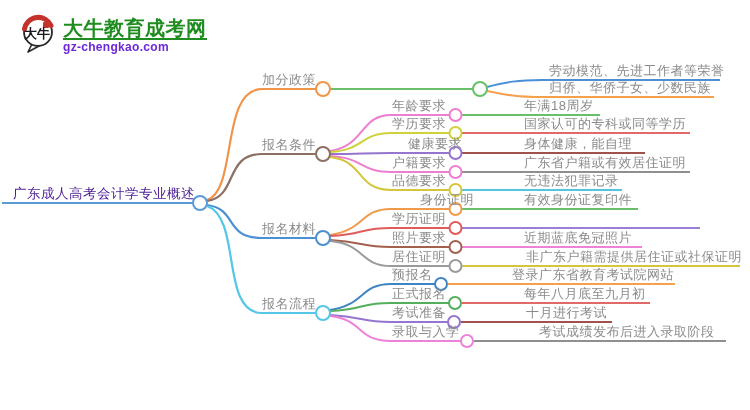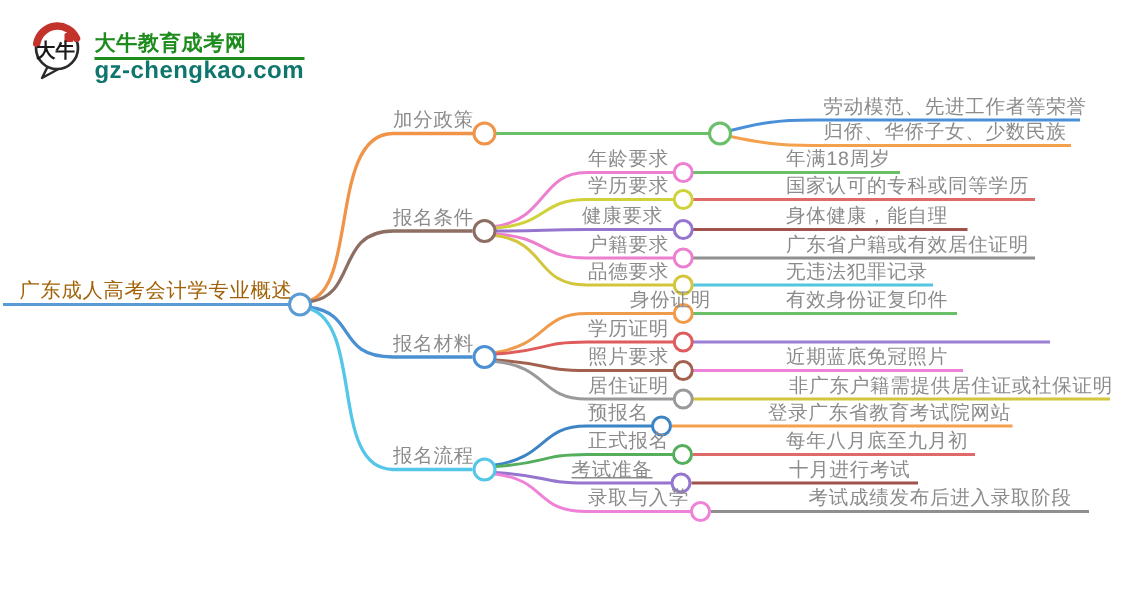--- a/index.html
+++ b/index.html
@@ -8,27 +8,27 @@
     font-family:"Liberation Sans","DejaVu Sans",sans-serif;
     overflow:hidden;
   }
   .canvas{position:absolute;left:0;top:0;width:750px;height:410px;}
   svg.map{position:absolute;left:0;top:0;}
   .lbl{
     position:absolute;height:17px;line-height:17px;
     font-size:13px;color:#8b8b8b;white-space:nowrap;
     letter-spacing:0.5px;cursor:default;
   }
-  .root-lbl{font-size:13.5px;color:#a16207;}
+  .root-lbl{font-size:13.5px;color:#4c1d95;}
   
   .logo{position:absolute;left:20px;top:14px;display:flex;align-items:flex-start;}
   .logo-mark{position:relative;width:38px;height:40px;}
   .logo-text{margin-left:5px;padding-top:6px;}
-  .brand{font-size:14px;font-weight:bold;color:#1e8c1e;letter-spacing:0.5px;line-height:16px;}
-  .domain{font-size:16px;font-weight:bold;color:#0f766e;letter-spacing:0.3px;line-height:13px;
+  .brand{font-size:20px;font-weight:bold;color:#1e8c1e;letter-spacing:0.5px;line-height:16px;}
+  .domain{font-size:12px;font-weight:bold;color:#6d28d9;letter-spacing:0.3px;line-height:13px;
           border-top:2px solid #1e8c1e;margin-top:2px;padding-top:1px;}
 </style>
 </head>
 <body>
 
 <div class="canvas">
 
   <svg class="map" width="750" height="410" viewBox="0 0 750 410">
 
     <g>
@@ -99,42 +99,42 @@
 
   <div class="lbl" style="left:262px;top:71px;text-align:center;">加分政策</div>
   <div class="lbl" style="left:549px;top:62px;">劳动模范、先进工作者等荣誉</div>
   <div class="lbl" style="left:549px;top:79px;">归侨、华侨子女、少数民族</div>
 
   <div class="lbl" style="left:262px;top:136px;">报名条件</div>
   <div class="lbl" style="left:392px;top:97px;">年龄要求</div>
   <div class="lbl" style="left:524px;top:97px;">年满18周岁</div>
   <div class="lbl" style="left:392px;top:115px;">学历要求</div>
   <div class="lbl" style="left:524px;top:115px;">国家认可的专科或同等学历</div>
-  <div class="lbl" style="left:388px;top:135px;text-align:right;">健康要求</div>
+  <div class="lbl" style="left:408px;top:135px;text-align:right;">健康要求</div>
   <div class="lbl" style="left:524px;top:135px;">身体健康，能自理</div>
   <div class="lbl" style="left:392px;top:154px;">户籍要求</div>
   <div class="lbl" style="left:524px;top:154px;">广东省户籍或有效居住证明</div>
   <div class="lbl" style="left:392px;top:172px;">品德要求</div>
   <div class="lbl" style="left:524px;top:172px;">无违法犯罪记录</div>
 
   <div class="lbl" style="left:262px;top:220px;">报名材料</div>
   <div class="lbl" style="left:392px;top:191px;margin-left:28px;">身份证明</div>
   <div class="lbl" style="left:524px;top:191px;">有效身份证复印件</div>
   <div class="lbl" style="left:392px;top:210px;">学历证明</div>
   <div class="lbl" style="left:392px;top:229px;">照片要求</div>
   <div class="lbl" style="left:524px;top:229px;">近期蓝底免冠照片</div>
   <div class="lbl" style="left:392px;top:248px;">居住证明</div>
   <div class="lbl" style="left:526px;top:248px;">非广东户籍需提供居住证或社保证明</div>
 
   <div class="lbl" style="left:262px;top:295px;">报名流程</div>
   <div class="lbl" style="left:392px;top:266px;">预报名</div>
   <div class="lbl" style="left:512px;top:266px;">登录广东省教育考试院网站</div>
   <div class="lbl" style="left:392px;top:285px;">正式报名</div>
   <div class="lbl" style="left:524px;top:285px;">每年八月底至九月初</div>
-  <div class="lbl" style="left:381px;top:304px;text-decoration:underline;">考试准备</div>
+  <div class="lbl" style="left:392px;top:304px;">考试准备</div>
   <div class="lbl" style="left:526px;top:304px;">十月进行考试</div>
   <div class="lbl" style="left:392px;top:323px;">录取与入学</div>
   <div class="lbl" style="left:539px;top:323px;">考试成绩发布后进入录取阶段</div>
 
   <div class="logo">
     <div class="logo-mark">
       <svg width="38" height="40" viewBox="0 0 38 40">
         <path d="M12 30 L8 38 L19 32 Z" fill="#fff" stroke="#2a2a2a" stroke-width="1.6" stroke-linejoin="round"></path>
         <circle cx="18" cy="18" r="14" fill="#fff" stroke="#2a2a2a" stroke-width="1.8"></circle>
         <path d="M4.5 15 A 14 14 0 0 1 31 11.5" fill="none" stroke="#c4332b" stroke-width="5" stroke-linecap="round"></path>

